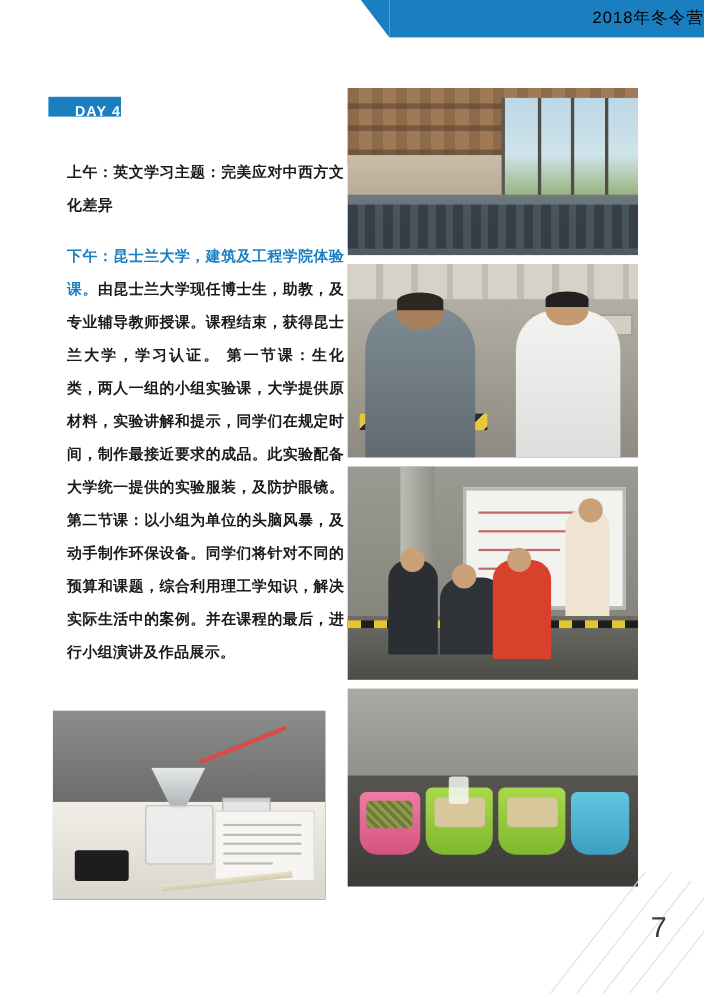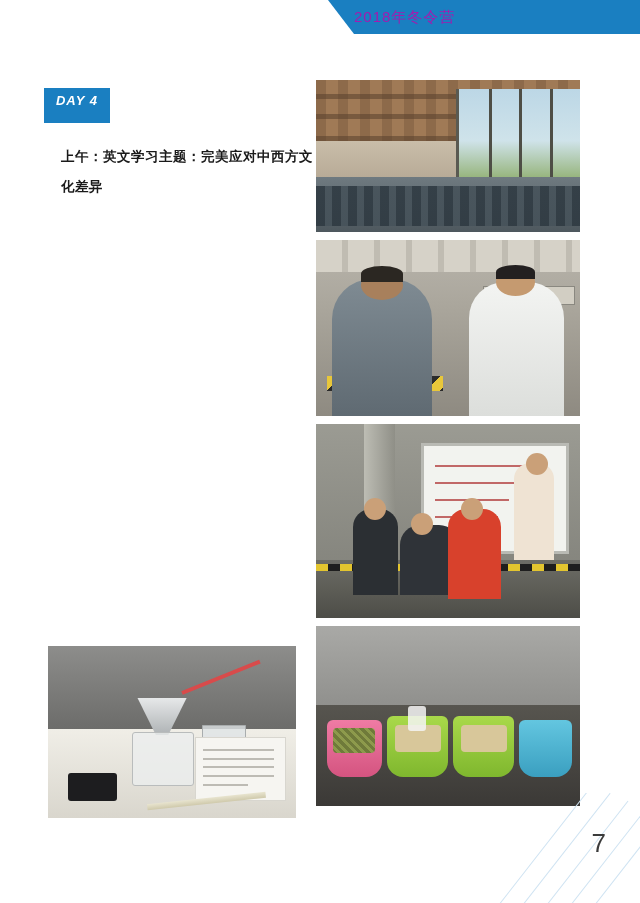--- a/index.html
+++ b/index.html
@@ -40,41 +40,40 @@
     border-top: 34px solid #1a7fc1;
     border-left: 26px solid transparent;
   }
   .header-title {
     position: absolute;
     top: 0;
     right: 0;
     width: 286px;
     height: 34px;
     line-height: 34px;
-    text-align: left;
-    color: #a21caf;
+    text-align: right;
+    color: #000000;
     font-size: 15px;
     letter-spacing: 1px;
   }
 
   
   .day-badge {
     position: absolute;
     left: 44px;
     top: 88px;
     width: 66px;
-    height: 35px;
+    height: 18px;
     background: #1a7fc1;
     color: #ffffff;
     font-size: 13px;
     font-weight: bold;
     letter-spacing: 1px;
     line-height: 26px;
-    text-align: center;
-    font-style: italic;
+    text-align: right;
   }
 
   
   .text-col {
     position: absolute;
     left: 61px;
     top: 142px;
     width: 252px;
   }
   .para {
@@ -304,20 +303,21 @@
 <div class="header-bar">
   <div class="header-blue-tail"></div>
   <div class="header-blue"></div>
   <div class="header-title">2018年冬令营</div>
 </div>
 
 <div class="day-badge">DAY 4</div>
 
 <div class="text-col">
   <p class="para hl">上午：英文学习主题：完美应对中西方文化差异</p>
+  <p class="para"><span class="hl">下午：昆士兰大学，建筑及工程学院体验课。</span><span>由昆士兰大学现任博士生，助教，及专业辅导教师授课。课程结束，获得昆士兰大学，学习认证。 第一节课：生化类，两人一组的小组实验课，大学提供原材料，实验讲解和提示，同学们在规定时间，制作最接近要求的成品。此实验配备大学统一提供的实验服装，及防护眼镜。 第二节课：以小组为单位的头脑风暴，及动手制作环保设备。同学们将针对不同的预算和课题，综合利用理工学知识，解决实际生活中的案例。并在课程的最后，进行小组演讲及作品展示。</span></p>
 </div>
 
 <div class="photo" id="photo-hall">
   <div class="ph-inner">
     <div class="hall-ceiling"></div>
     <div class="hall-beam" style="top:14px"></div>
     <div class="hall-beam" style="top:34px"></div>
     <div class="hall-beam" style="top:56px"></div>
     <div class="hall-wall"></div>
     <div class="hall-windows">

